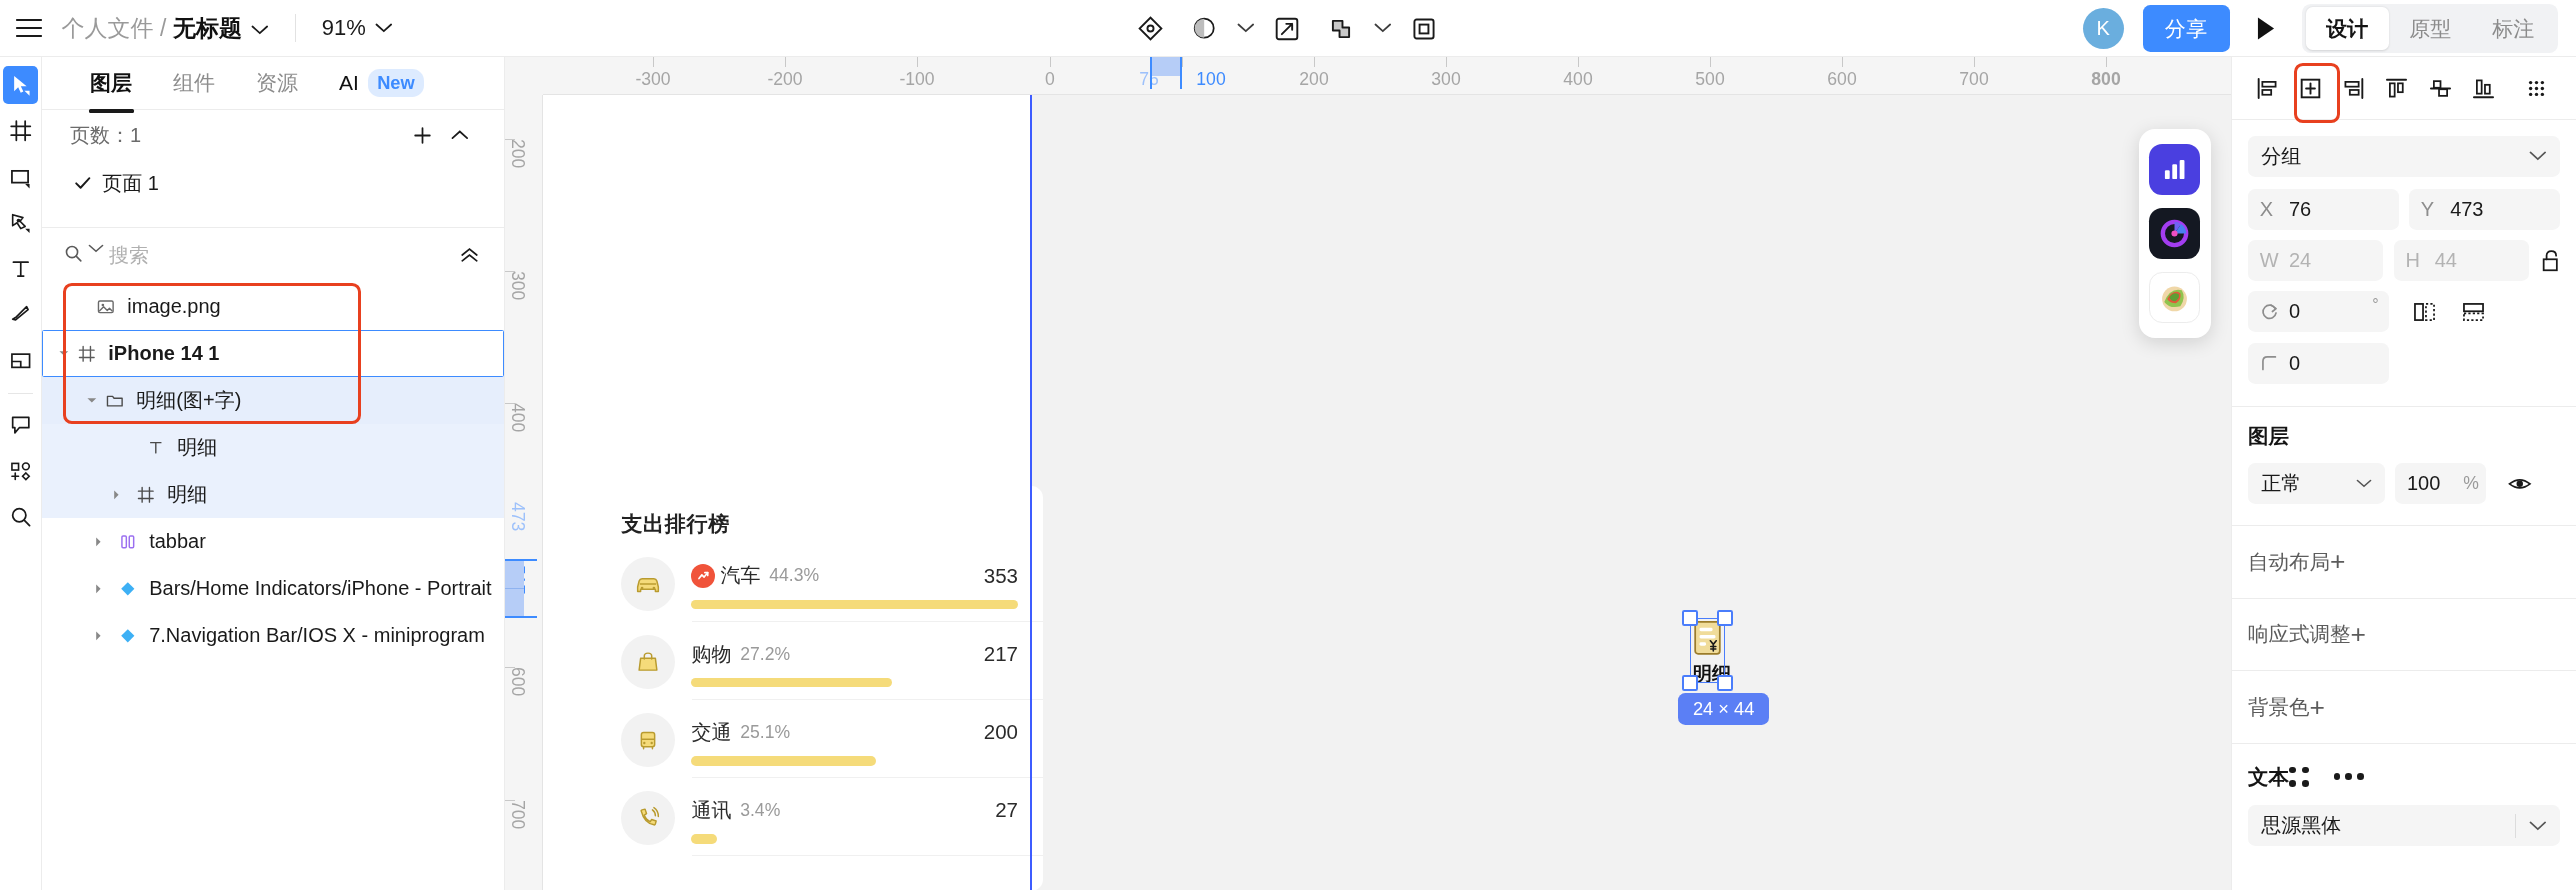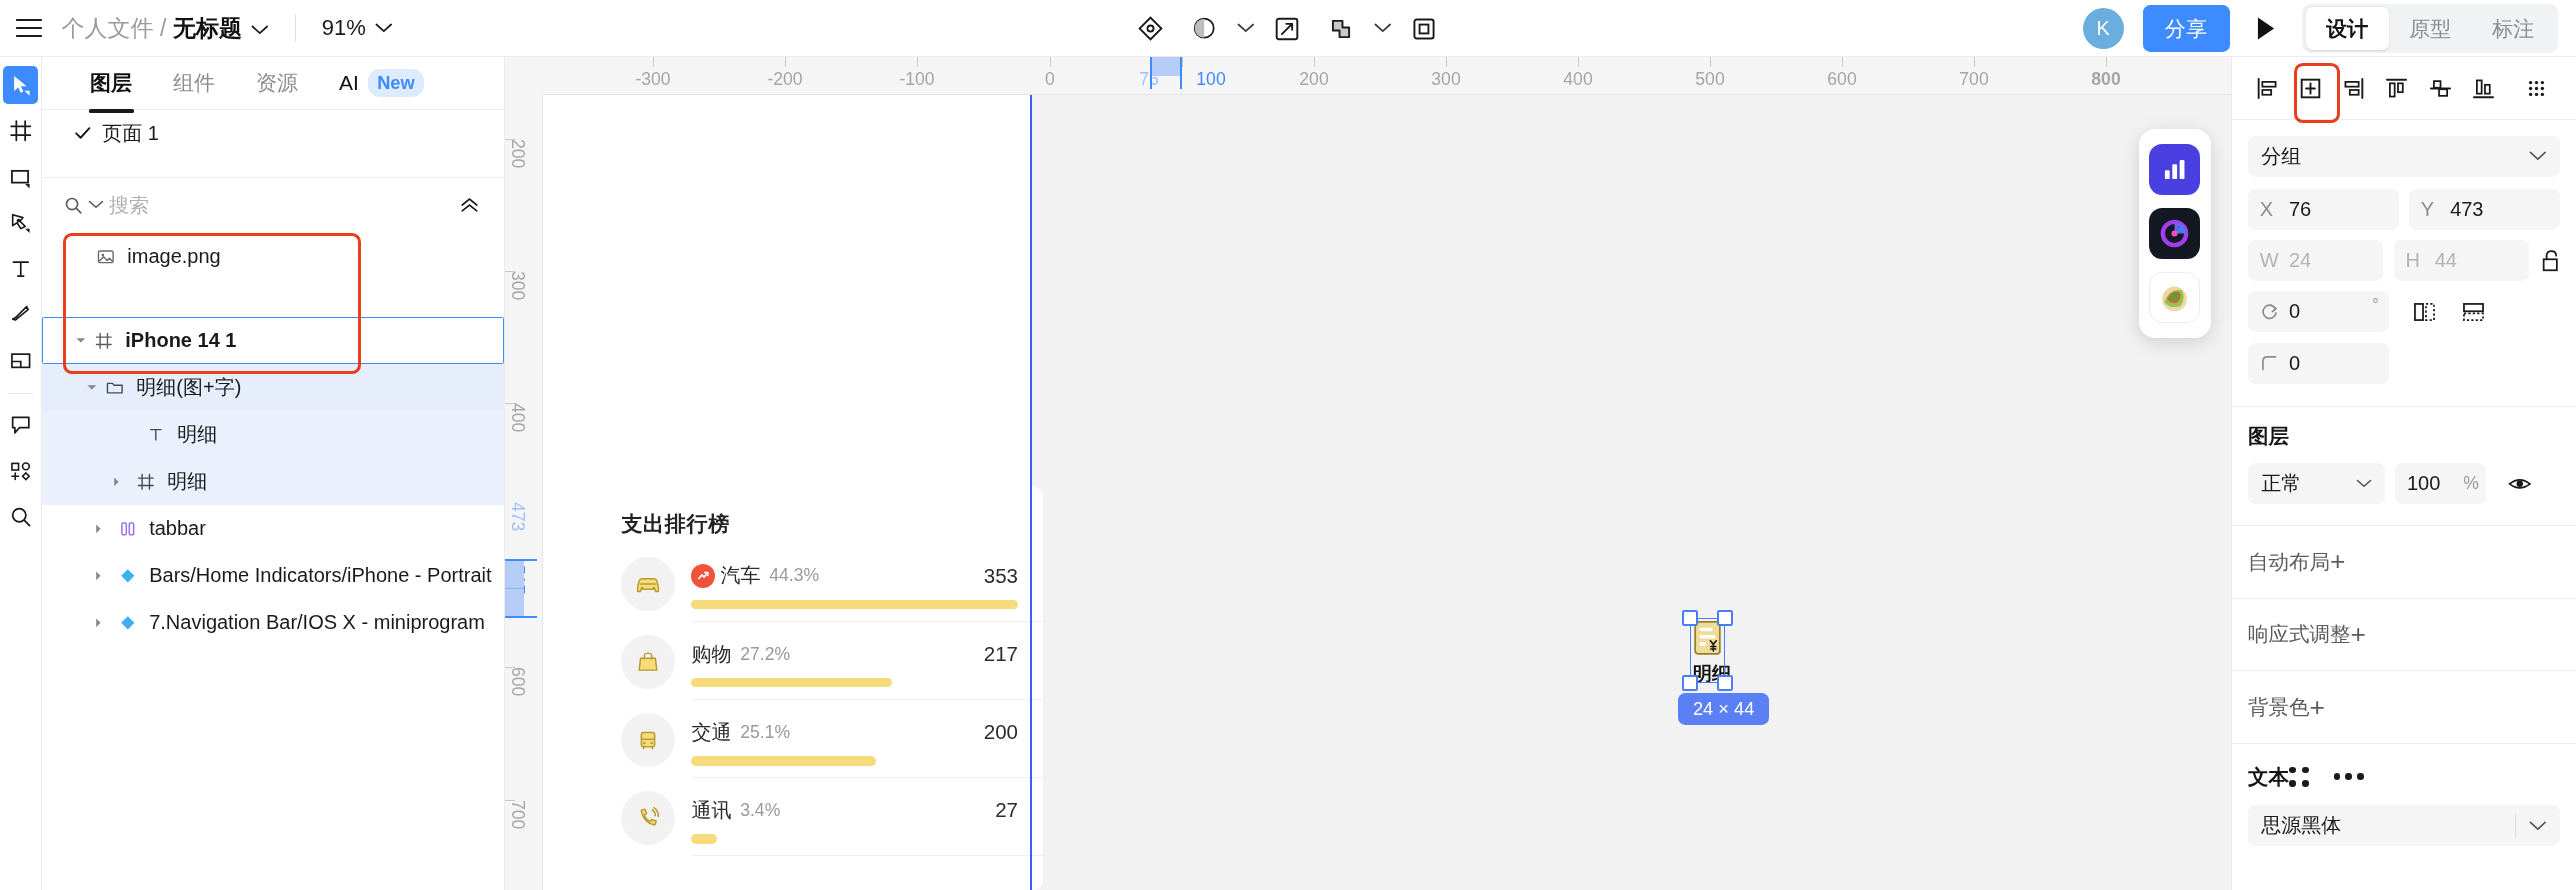--- a/index.html
+++ b/index.html
@@ -84,21 +84,21 @@
   .pagehdr { height: 50px; display:flex; align-items:center; justify-content:space-between; }
   .pagehdr .lbl { font-size: 20px; color:#6b6b6b; margin-left: 5.9px;}
   .pagehdr .acts { display:flex; align-items:center; gap: 19px; margin-right: 13.2px; }
   .pagehdr .acts span { cursor:pointer; display:flex; align-items:center; }
   .pagerow { height: 46px; display:flex; align-items:center; font-size: 20px; color:#1a1a1a; cursor:pointer; padding-left: 10.3px; }
   .pagerow .ck { width: 28px; display:flex; align-items:center; color:#1a1a1a; }
 
   .lsep { height:0.7px; background:#ececec; margin: 20.5px 0 0; }
 
   .searchrow { height: 56px; display:flex; align-items:center; padding: 0 25px 0 22px; justify-content:space-between; }
-  .searchleft { display:flex; align-items:center; gap: 5px; }
+  .searchleft { display:flex; align-items:flex-start; gap: 5px; }
   .searchleft input {
     border:none; outline:none; font-size: 20px; color:#1a1a1a; width: 250px;
     font-family:"Liberation Sans", sans-serif; background:transparent;
   }
   .searchleft input::placeholder { color:#b0b0b0; }
 
   .tree { position:relative; }
   .trow {
     height: 47px; display:flex; align-items:center; font-size: 20px; color:#1a1a1a;
     cursor:pointer; position:relative; white-space:nowrap;
@@ -392,20 +392,35 @@
       <div class="ltab">
           <span>资源</span>
         </div>
       <div class="ltab" style="color:#111;text-align:center;">
         <span>AI</span>
         <span class="newbadge">New</span>
       </div>
     </div>
 
     <div class="pagesec">
+      <div class="pagehdr">
+        <div class="lbl">页数：1</div>
+        <div class="acts">
+          <span>
+            <svg width="19" height="19" viewBox="0 0 26 26">
+                <path d="M13 3 V23 M3 13 H23" stroke="#1a1a1a" stroke-width="2.4" stroke-linecap="round"></path>
+              </svg>
+          </span>
+          <span>
+            <svg width="17.6" height="10.3" viewBox="0 0 24 14">
+                <path d="M2 11 L12 2 L22 11" stroke="#1a1a1a" stroke-width="2.4" fill="none" stroke-linecap="round"></path>
+              </svg>
+          </span>
+        </div>
+      </div>
       <div class="pagerow">
         <span class="ck">
           <svg width="17.6" height="14.7" viewBox="0 0 24 20">
               <path d="M3 10 L9 16 L21 3" stroke="#1a1a1a" stroke-width="2.6" fill="none" stroke-linecap="round" stroke-linejoin="round"></path>
             </svg>
         </span>
         <span>页面 1</span>
       </div>
     </div>
 
@@ -441,21 +456,21 @@
         <span class="ticon2">
           <svg width="17.6" height="17.6" viewBox="0 0 24 24">
               <rect x="2" y="4" width="20" height="16" rx="2" fill="none" stroke="#6a6a6a" stroke-width="1.9"></rect>
               <circle cx="8" cy="9.5" r="1.8" fill="#6a6a6a"></circle>
               <path d="M3 18 L9 12 L14 17 L17 14 L21 18" stroke="#6a6a6a" stroke-width="1.9" fill="none" stroke-linejoin="round"></path>
             </svg>
         </span>
         <span>image.png</span>
       </div>
 
-      <div class="trow sel-outline bold" style="padding-left: 28px; margin-top: 37px;">
+      <div class="trow sel-outline bold" style="padding-left: 11px;">
         <span class="arrow">
           <svg width="11.7" height="8.8" viewBox="0 0 16 12">
               <path d="M2 3 L8 9 L14 3 Z" fill="#888"></path>
             </svg>
         </span>
         <span class="ticon2">
           <svg width="17.6" height="17.6" viewBox="0 0 24 24">
               <path d="M7 2 V22 M17 2 V22 M2 7 H22 M2 17 H22" stroke="#5a5a5a" stroke-width="1.9" stroke-linecap="round"></path>
             </svg>
         </span>

